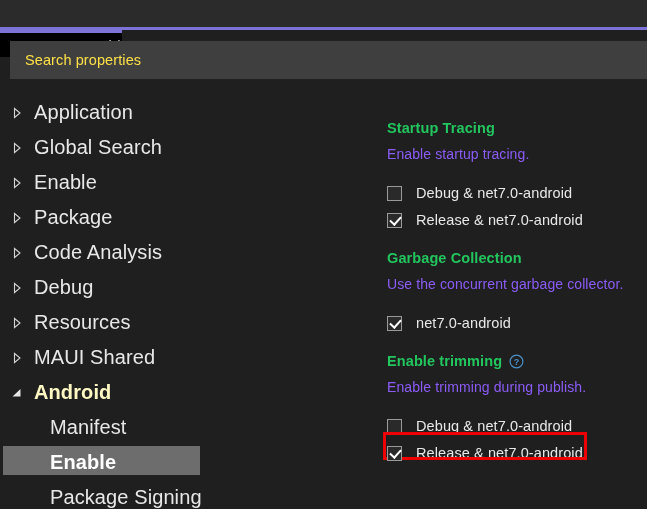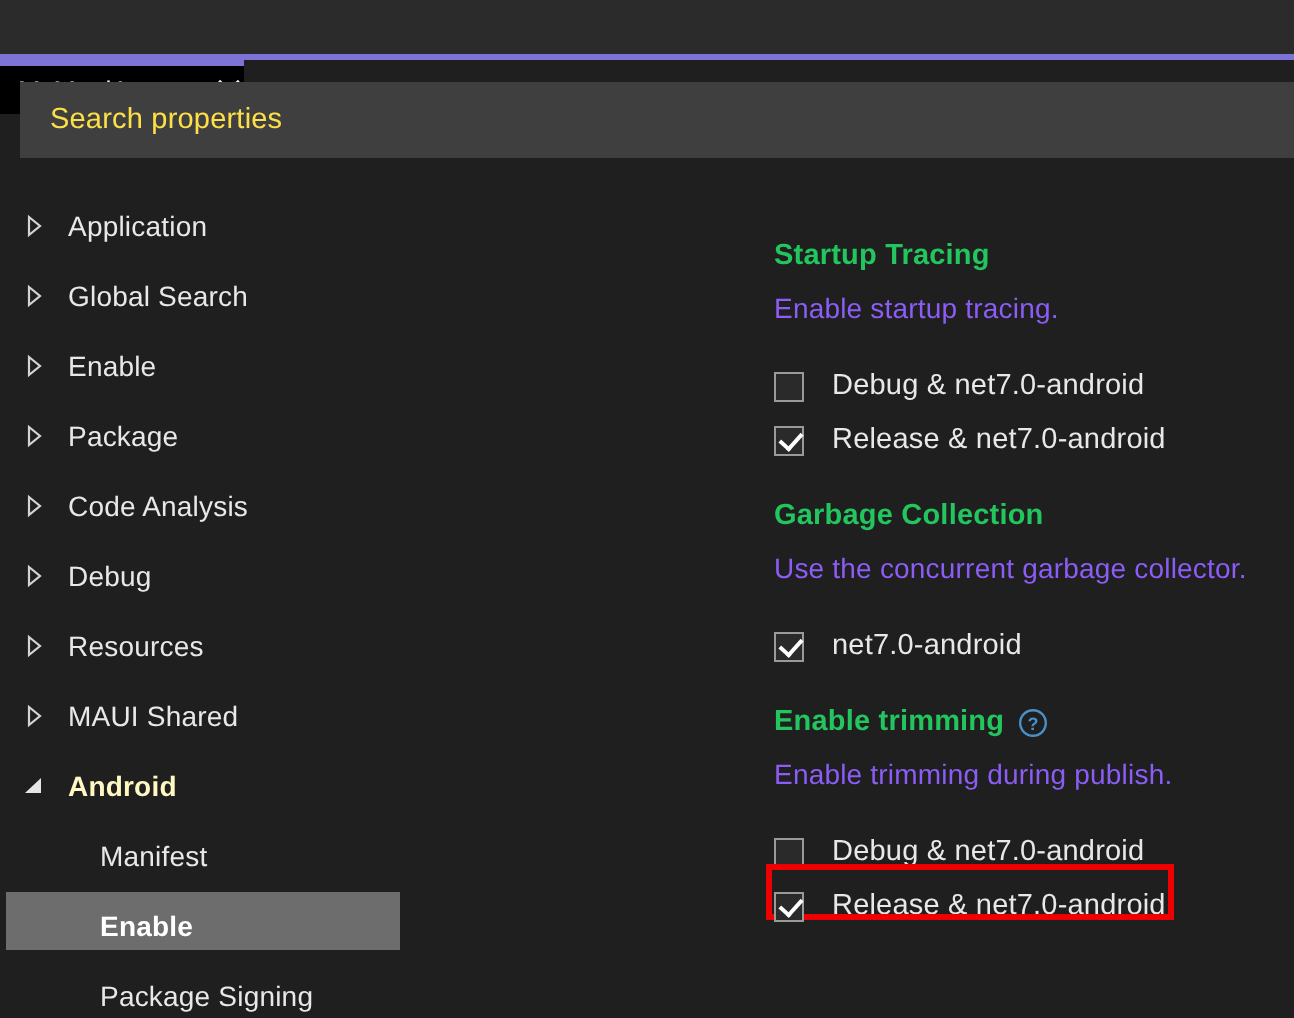--- a/index.html
+++ b/index.html
@@ -108,21 +108,21 @@
     position: relative;
     z-index: 2;
     width: 12px; height: 12px;
     margin-left: 11px;
     flex: none;
   }
   .chev svg { display: block; }
   .label {
     position: relative;
     z-index: 2;
-    font-size: 14px;
+    font-size: 20px;
     color: #e8e8e8;
     margin-left: 11px;
     white-space: nowrap;
     letter-spacing: 0.1px;
     text-align: right;
   }
   .tree-row.child .label { margin-left: 50px; }
 
   
   .pane {

